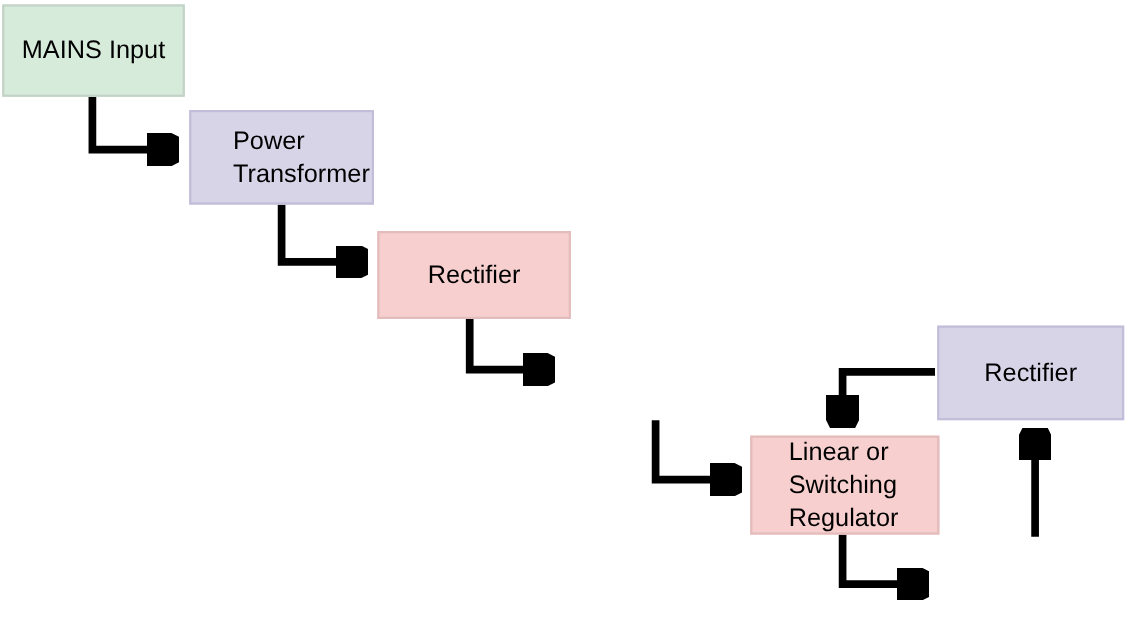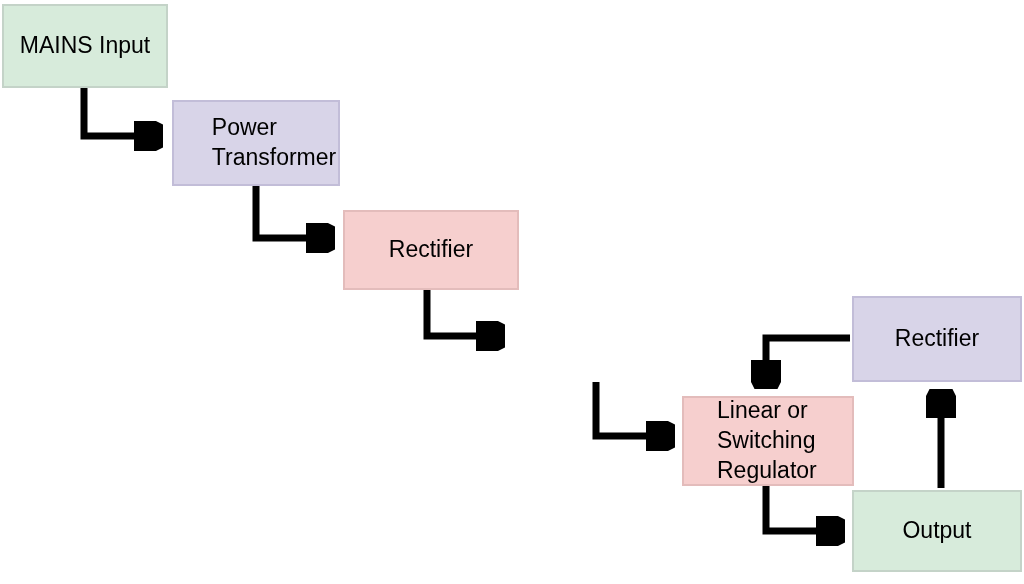--- a/index.html
+++ b/index.html
@@ -84,17 +84,14 @@
 
 
   <div class="node node-regulator" style="background: rgb(246, 207, 206); border-color: rgb(227, 188, 187);">
     <span>Linear or Switching Regulator</span>
   </div>
 
   <div class="node node-feedback" style="background: rgb(216, 212, 232); border-color: rgb(194, 189, 216);">
     <span>Rectifier</span>
   </div>
 
-  <div class="node node-output" style="background: rgb(215, 235, 219); border-color: rgb(196, 211, 200);">
-    <span>Output</span>
-  </div>
 
 </div>
 
 </body></html>

